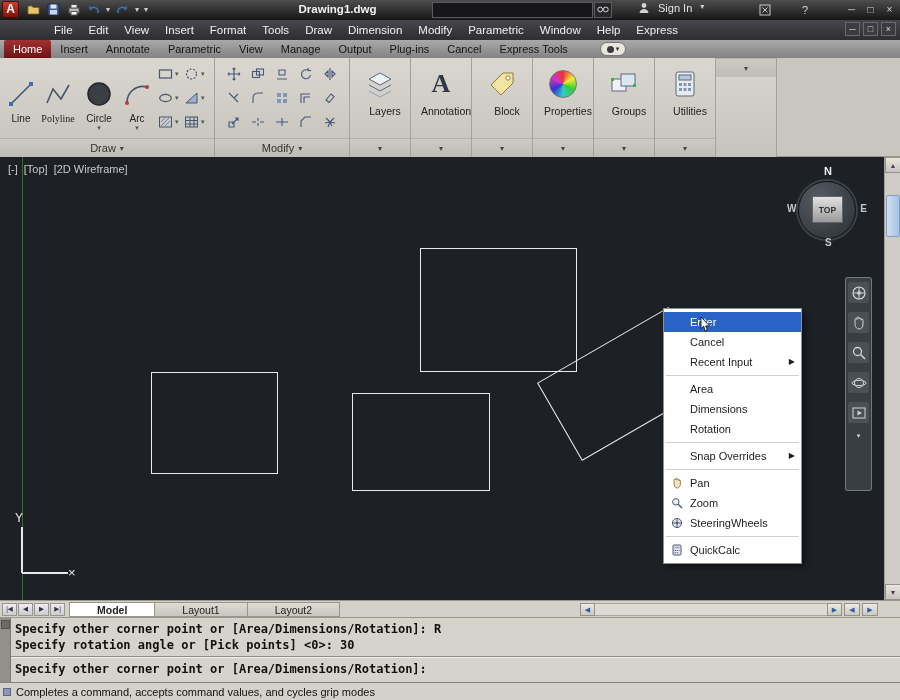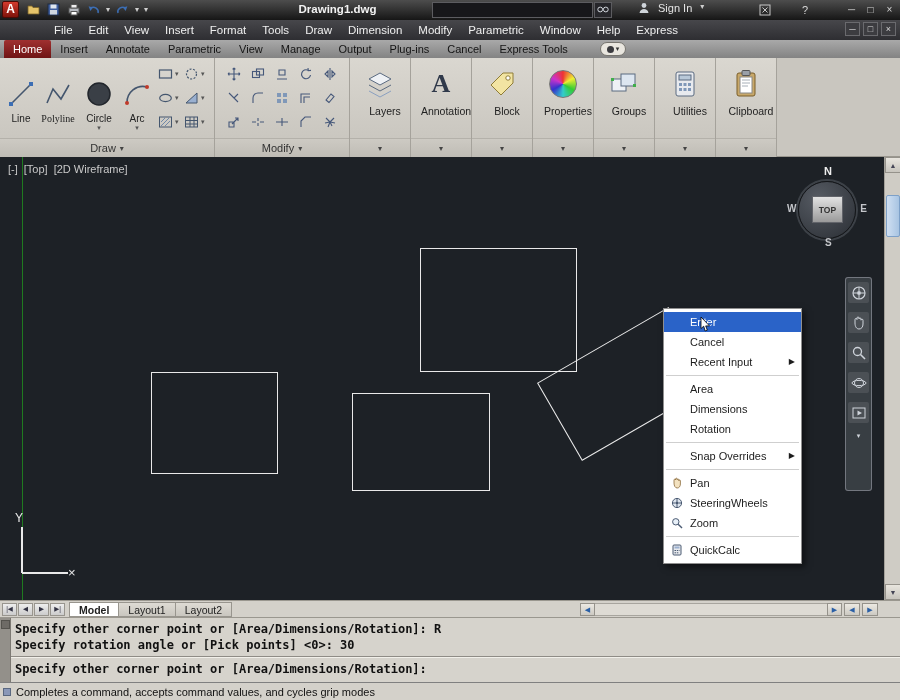--- a/index.html
+++ b/index.html
@@ -95,21 +95,21 @@
 
 .vscroll{position:absolute;left:884px;top:157px;width:16px;height:443px;background:#cfccc5;border-left:1px solid #a5a29b;}
 .sb-btn{position:absolute;left:0;width:16px;height:16px;background:linear-gradient(#e8e5de,#c8c5be);border:1px solid #95928b;display:flex;align-items:center;justify-content:center;font-size:7px;color:#445;}
 .sb-thumb{position:absolute;left:1px;top:38px;width:14px;height:42px;background:linear-gradient(90deg,#cfdff2,#a8c4e2);border:1px solid #7da0c8;border-radius:2px;}
 
 
 .layoutbar{position:absolute;left:0;top:600px;width:900px;height:17px;background:#d4d1ca;border-top:1px solid #9a978f;display:flex;align-items:center;font-size:10.5px;}
 .ltnav{display:flex;gap:1px;margin-left:2px;}
 .ltnav span{display:inline-flex;width:15px;height:13px;align-items:center;justify-content:center;font-size:6.5px;color:#334;background:linear-gradient(#eee,#ccc);border:1px solid #98958e;}
 .ltabs{display:flex;margin-left:4px;height:15px;}
-.ltab{padding:0 9px;line-height:15px;border:1px solid #98958e;border-left:none;background:linear-gradient(#dedbd4,#c9c6bf);color:#222;}
+.ltab{padding:0 27px;line-height:15px;border:1px solid #98958e;border-left:none;background:linear-gradient(#dedbd4,#c9c6bf);color:#222;}
 .ltab:first-child{border-left:1px solid #98958e;}
 .ltab.active{background:#fff;font-weight:bold;}
 .hscroll{position:absolute;left:580px;top:2px;height:13px;display:flex;}
 .hs-btn{width:15px;height:13px;background:linear-gradient(#ece9e2,#ccc9c2);border:1px solid #95928b;display:flex;align-items:center;justify-content:center;font-size:7px;color:#2a5fa5;}
 .hs-track{width:232px;height:13px;background:#dedbd4;border:1px solid #a8a59e;border-left:none;border-right:none;}
 .hs-extra{width:16px;height:13px;background:linear-gradient(#ece9e2,#ccc9c2);border:1px solid #95928b;margin-left:2px;display:flex;align-items:center;justify-content:center;font-size:7px;color:#2a5fa5;}
 
 
 .cmd{position:absolute;left:0;top:617px;width:900px;height:65px;background:#d6d3cc;border-top:1px solid #9a978f;font-family:"DejaVu Sans Mono",monospace;font-size:12px;font-weight:bold;color:#111;}
 .cmd-gutter{position:absolute;left:0;top:0;width:11px;height:65px;background:#93908a;border-right:1px solid #7c7973;}
@@ -509,33 +509,20 @@
             </span>
           <span class="big-label">Utilities</span>
         </div>
       </div>
       <div class="panel-footer">
           <span class="pf-arrow">▾</span>
         </div>
     </div>
 
     <div class="panel" style="width:61px;">
-      <div class="panel-body">
-        <div class="big-btn">
-          <span class="big-icon">
-              <svg width="28" height="30" viewBox="0 0 28 30">
-                <rect x="5" y="4" width="18" height="23" rx="2" fill="#c8a86a" stroke="#7a5e2a"></rect>
-                <rect x="10" y="1.5" width="8" height="5" rx="1" fill="#9aa0a8" stroke="#555"></rect>
-                <rect x="8" y="8" width="12" height="16" fill="#fff" stroke="#888"></rect>
-                <path d="M10 11h8M10 14h8M10 17h6" stroke="#a8b0b8"></path>
-              </svg>
-            </span>
-          <span class="big-label">Clipboard</span>
-        </div>
-      </div>
       <div class="panel-footer">
           <span class="pf-arrow">▾</span>
         </div>
     </div>
 
     <div style="flex:1;background:#c9c6bf;"></div>
   </div>
 
   <div class="canvas">
     <div class="axis-line"></div>
@@ -619,31 +606,31 @@
       <div class="ctx-sep"></div>
       <div class="ctx-item"><span>Snap Overrides</span><span class="ctx-arrow">▶</span></div>
       <div class="ctx-sep"></div>
       <div class="ctx-item"><span class="ctx-icon">
             <svg width="12" height="12" viewBox="0 0 12 12">
               <path d="M3 6V3a.8.8 0 0 1 1.6 0V2a.8.8 0 0 1 1.6 0v.8a.8.8 0 0 1 1.6 0v1a.8.8 0 0 1 1.6 0V7c0 2.2-1.2 4-3.2 4S3 8.8 3 6z" fill="#f3e2c0" stroke="#8a6a3a" stroke-width=".8"></path>
             </svg>
           </span><span>Pan</span></div>
       <div class="ctx-item"><span class="ctx-icon">
             <svg width="12" height="12" viewBox="0 0 12 12">
+              <circle cx="4.8" cy="4.8" r="3.2" fill="#e8f0f8" stroke="#4a5a72"></circle>
+              <path d="M7.2 7.2 11 11" stroke="#4a5a72" stroke-width="1.4"></path>
+            </svg>
+          </span><span>Zoom</span></div>
+      <div class="ctx-item"><span class="ctx-icon">
+            <svg width="12" height="12" viewBox="0 0 12 12">
               <circle cx="6" cy="6" r="4.6" fill="#dfe6ef" stroke="#4a5a72"></circle>
               <circle cx="6" cy="6" r="1.4" fill="#4a5a72"></circle>
               <path d="M6 1.4v3.2M6 7.4v3.2M1.4 6h3.2M7.4 6h3.2" stroke="#4a5a72"></path>
             </svg>
           </span><span>SteeringWheels</span></div>
-      <div class="ctx-item"><span class="ctx-icon">
-            <svg width="12" height="12" viewBox="0 0 12 12">
-              <circle cx="4.8" cy="4.8" r="3.2" fill="#e8f0f8" stroke="#4a5a72"></circle>
-              <path d="M7.2 7.2 11 11" stroke="#4a5a72" stroke-width="1.4"></path>
-            </svg>
-          </span><span>Zoom</span></div>
       <div class="ctx-sep"></div>
       <div class="ctx-item"><span class="ctx-icon">
             <svg width="12" height="12" viewBox="0 0 12 12">
               <rect x="2" y="1" width="8" height="10" rx="1" fill="#e8eaee" stroke="#4a5a72"></rect>
               <rect x="3.5" y="2.5" width="5" height="2" fill="#9ab0d0"></rect>
               <path d="M3.5 6.5h1.5M5.8 6.5h1.5M8 6.5h.5M3.5 8.8h1.5M5.8 8.8h1.5" stroke="#4a5a72"></path>
             </svg>
           </span><span>QuickCalc</span></div>
     </div>
   </div>

